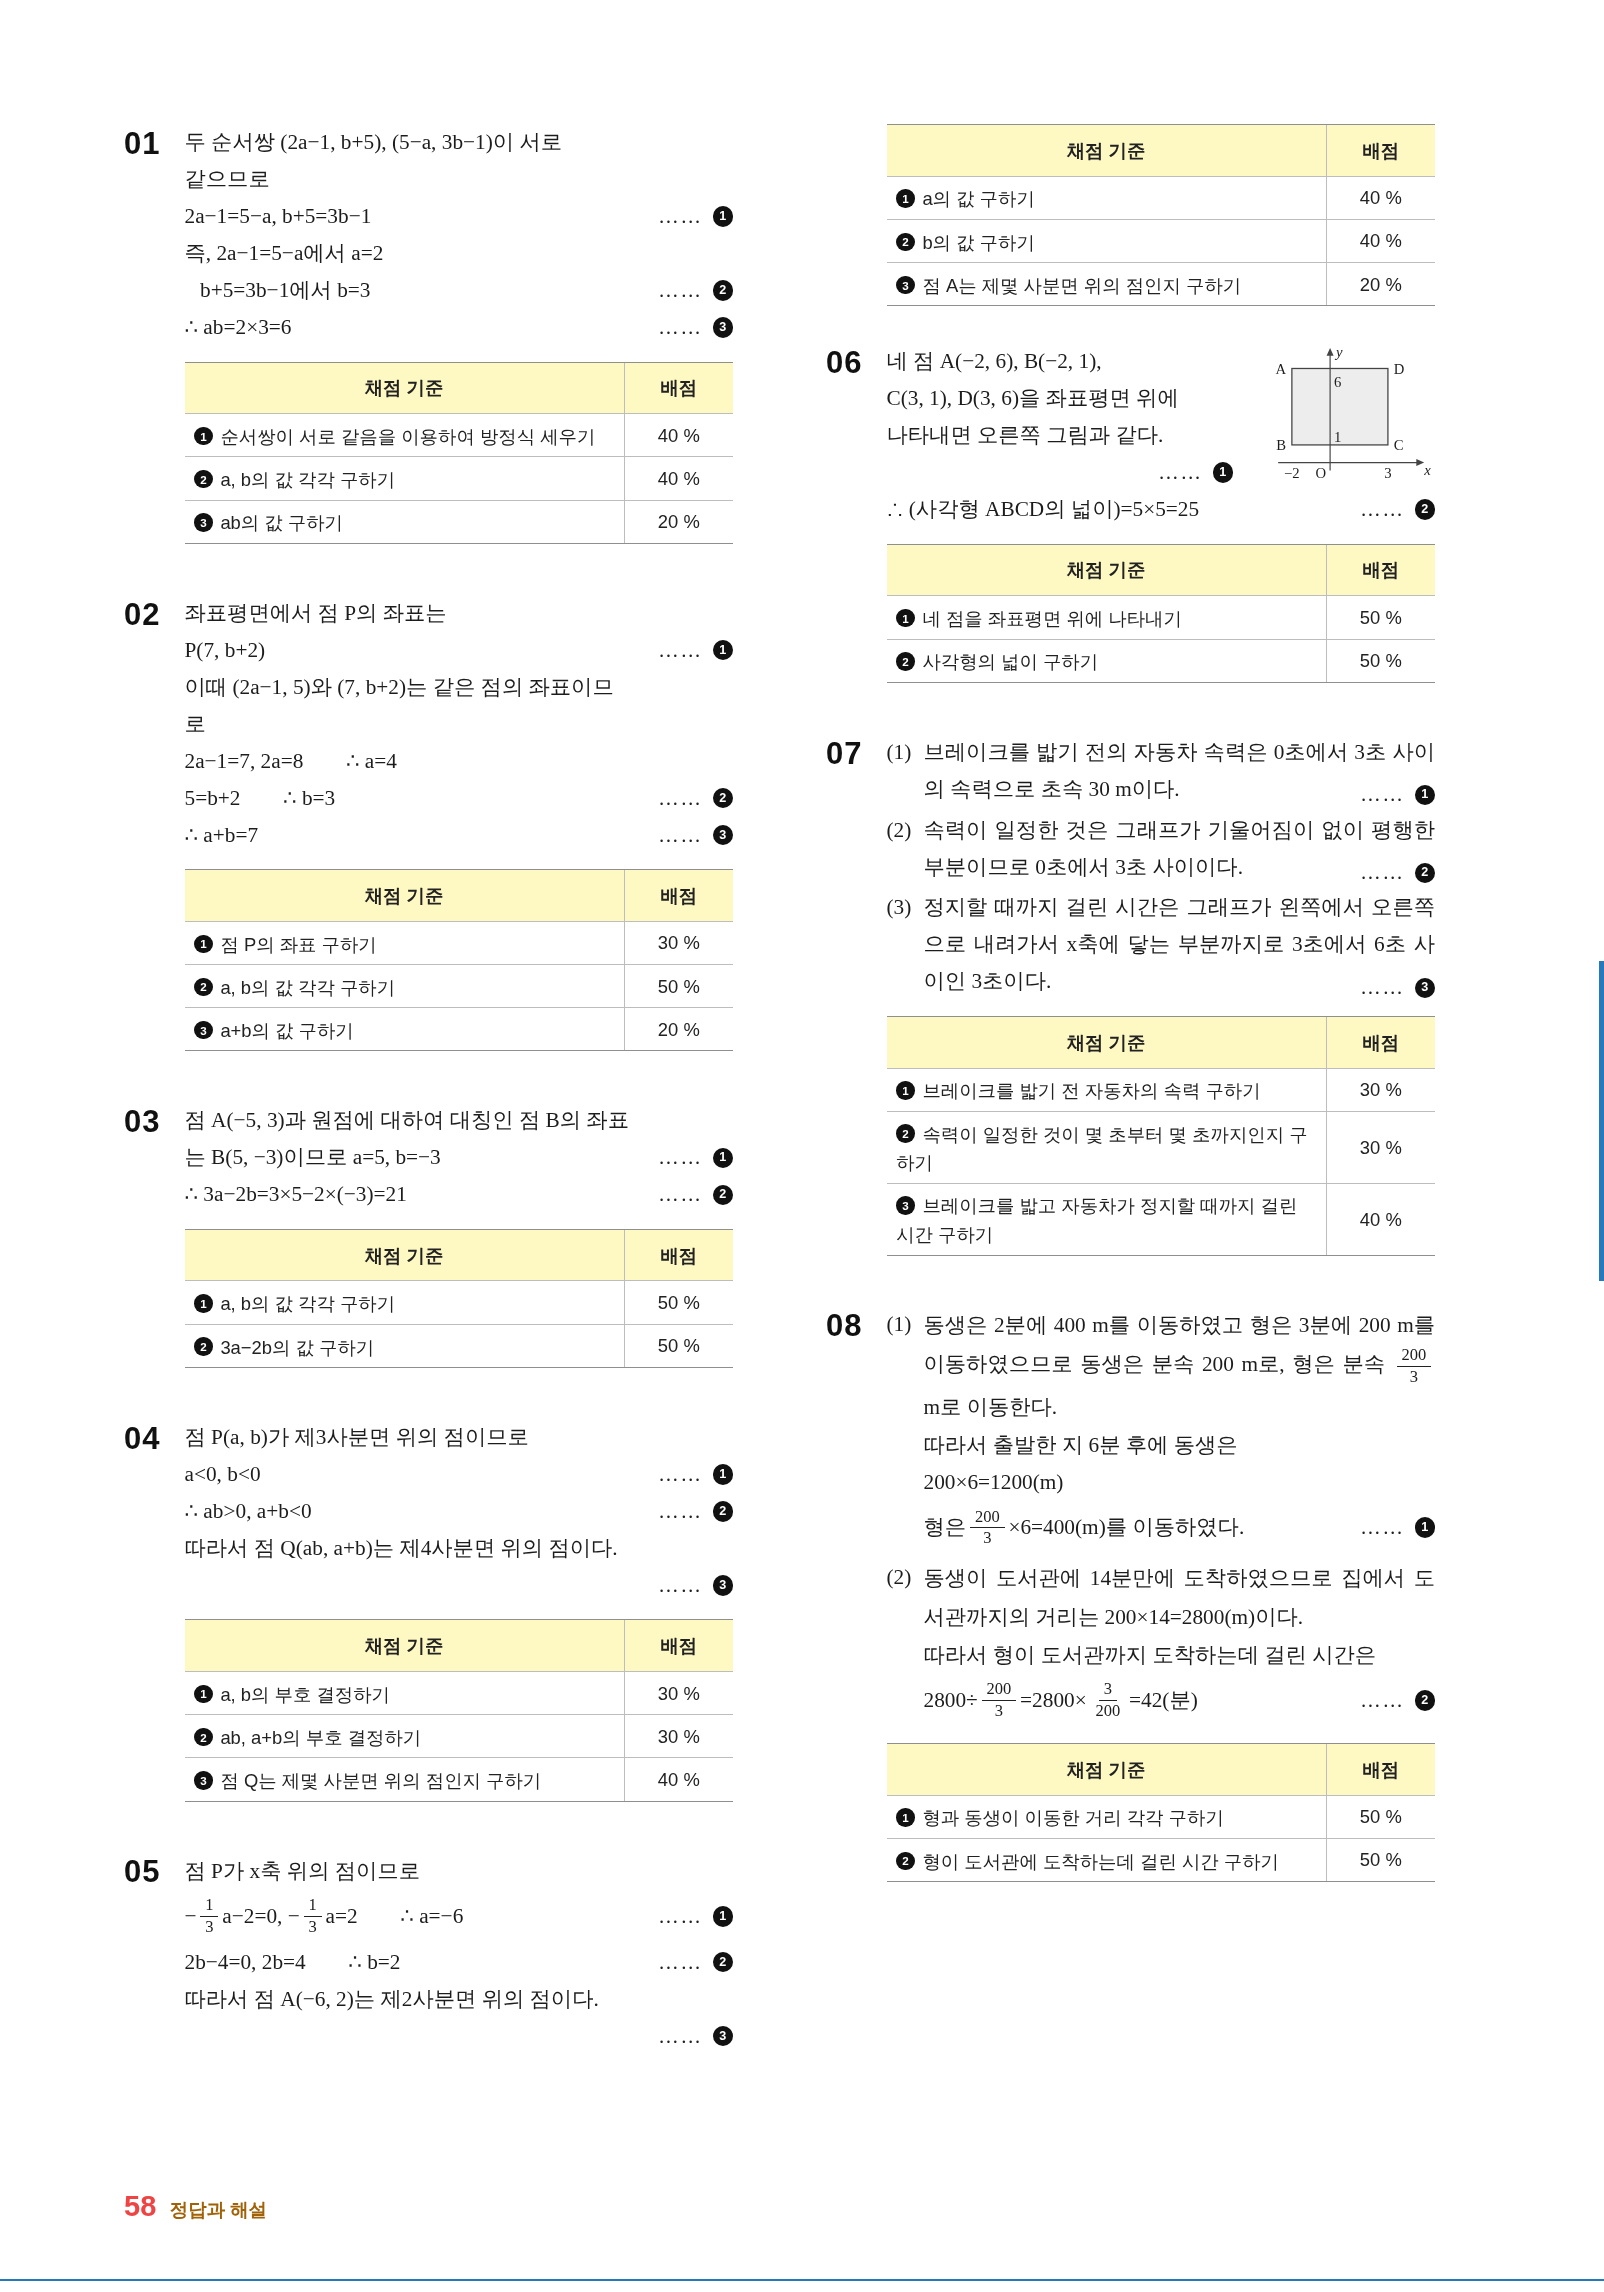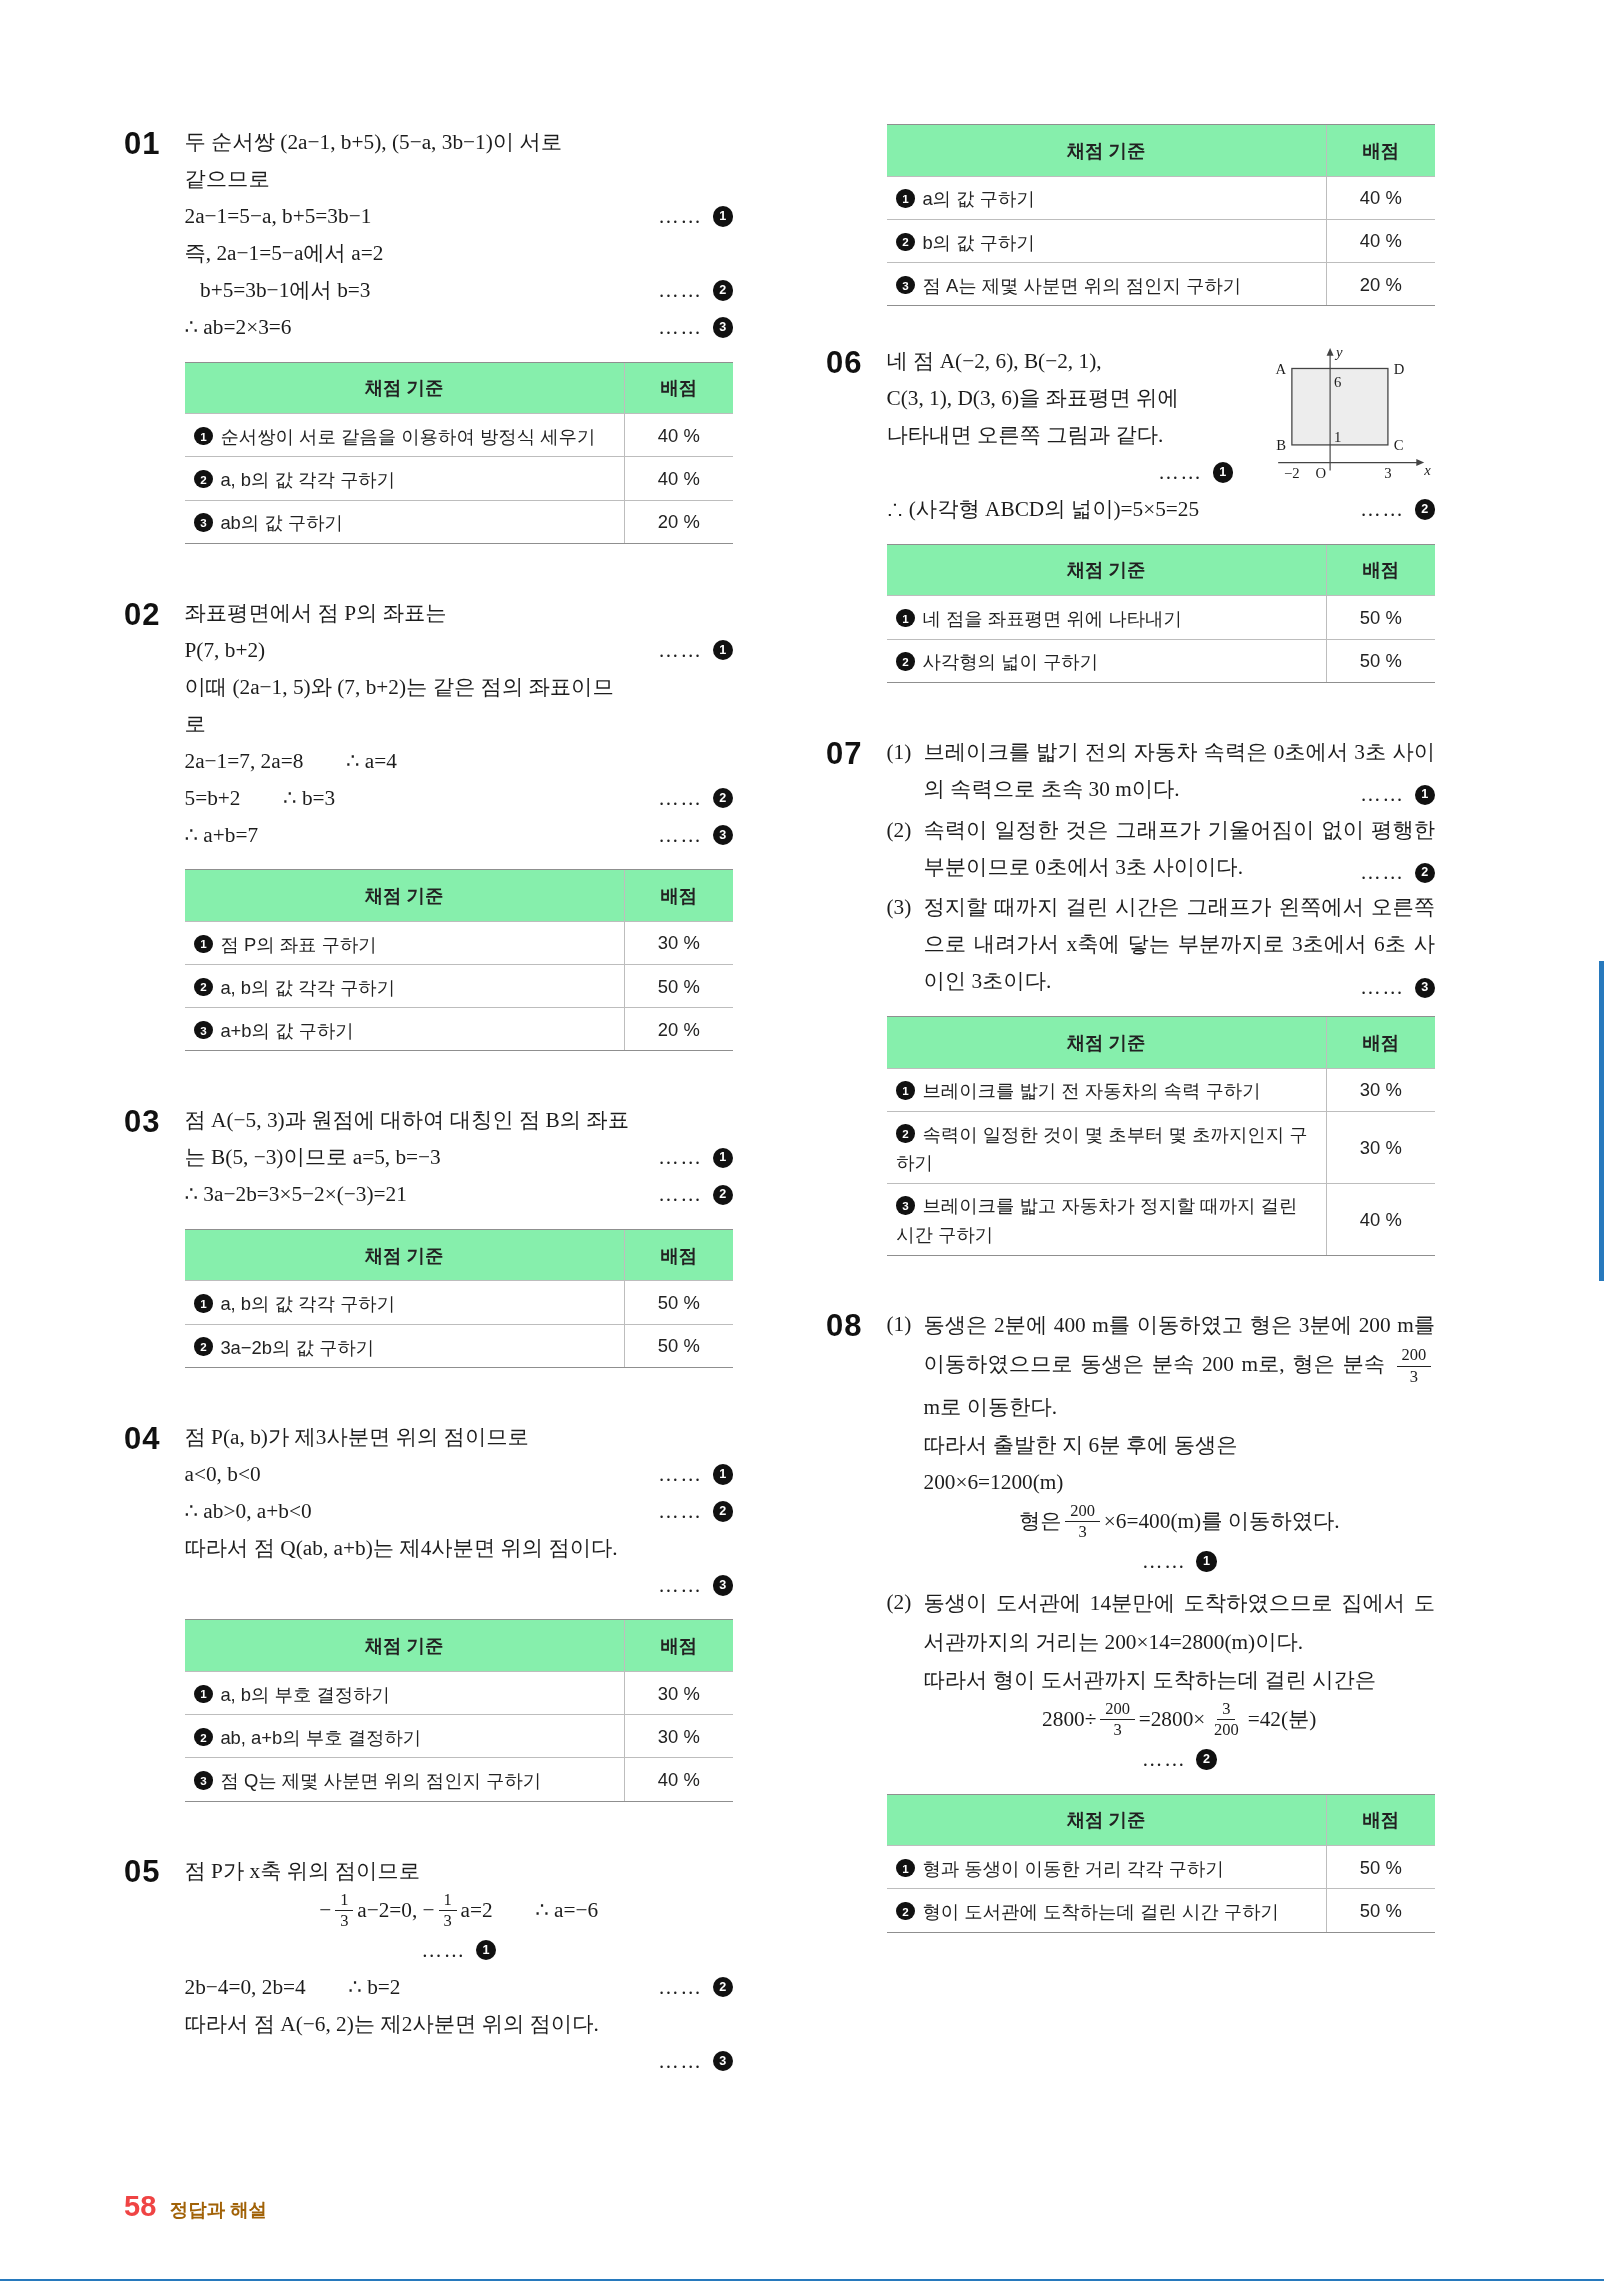--- a/index.html
+++ b/index.html
@@ -7,35 +7,35 @@
         font-family:"Liberation Serif",serif;color:#1c1c1c;box-sizing:border-box;}
   .cols{position:absolute;top:124px;left:124px;display:flex;gap:93px;}
   .col{width:609px;}
   .problem{display:flex;gap:17.5px;margin-bottom:47px;}
   .pnum{flex:0 0 43px;font-family:"Liberation Sans",sans-serif;font-weight:700;
         font-size:31px;color:#111;letter-spacing:1px;padding-top:1.9px;}
   .pbody{flex:1;font-size:21.3px;line-height:37px;min-width:0;}
   .ln{display:flex;justify-content:space-between;align-items:center;min-height:37px;}
   .ln .txt{display:inline-flex;align-items:center;flex-wrap:wrap;}
   .ln.only-m{justify-content:flex-end;}
-  .ln.tall{min-height:54px;flex-direction:column;}
+  .ln.tall{min-height:54px;}
   .pad1{padding-left:15.5px;}
   .mref{display:inline-flex;align-items:center;gap:9.7px;white-space:nowrap;}
   .mref.fl{float:right;margin-left:9.7px;position:relative;top:5.8px;}
   .dots{font-size:20.4px;color:#222;letter-spacing:1.9px;}
   .mk{display:inline-flex;align-items:center;justify-content:center;width:20.4px;height:20.4px;
       border-radius:50%;background:#111;color:#fff;font-family:"Liberation Sans",sans-serif;
       font-size:12.6px;font-weight:700;flex:0 0 auto;}
   .frac{display:inline-flex;flex-direction:column;align-items:center;vertical-align:middle;
         margin:0 3.9px;font-size:16.5px;line-height:1.25;}
   .frac .num{border-bottom:1.6px solid #222;padding:0 4.9px;}
   .frac .den{padding:0 4.9px;}
   .score-table{width:100%;border-collapse:collapse;margin:15.5px 0 3.9px;color:#222;
         font-family:"Liberation Sans",sans-serif;font-size:18.4px;}
-  .score-table th{background:#86efac;font-weight:700;padding:6.8px 5.8px;text-align:center;
+  .score-table th{background:#fef9c3;font-weight:700;padding:6.8px 5.8px;text-align:center;
         border-top:1.4px solid #8f8f8f;border-bottom:1px solid #bdbdbd;margin-top:7px;}
   .score-table td{padding:6.8px 9.7px;border-bottom:1px solid #bdbdbd;line-height:27px;}
   .score-table tr:last-child td{border-bottom:1.4px solid #8f8f8f;}
   .score-table .score,.score-table .score-cell{width:89px;text-align:center;
         border-left:1px solid #bdbdbd;}
   .score-table .mk{width:18.4px;height:18.4px;font-size:11.6px;margin-right:7.8px;vertical-align:middle;}
   .crit-cell .crit-text{vertical-align:middle;}
   .para{display:flex;margin-bottom:3.9px;}
   .plabel{flex:0 0 37px;}
   .ptext{flex:1;text-align:justify;min-width:0;}

